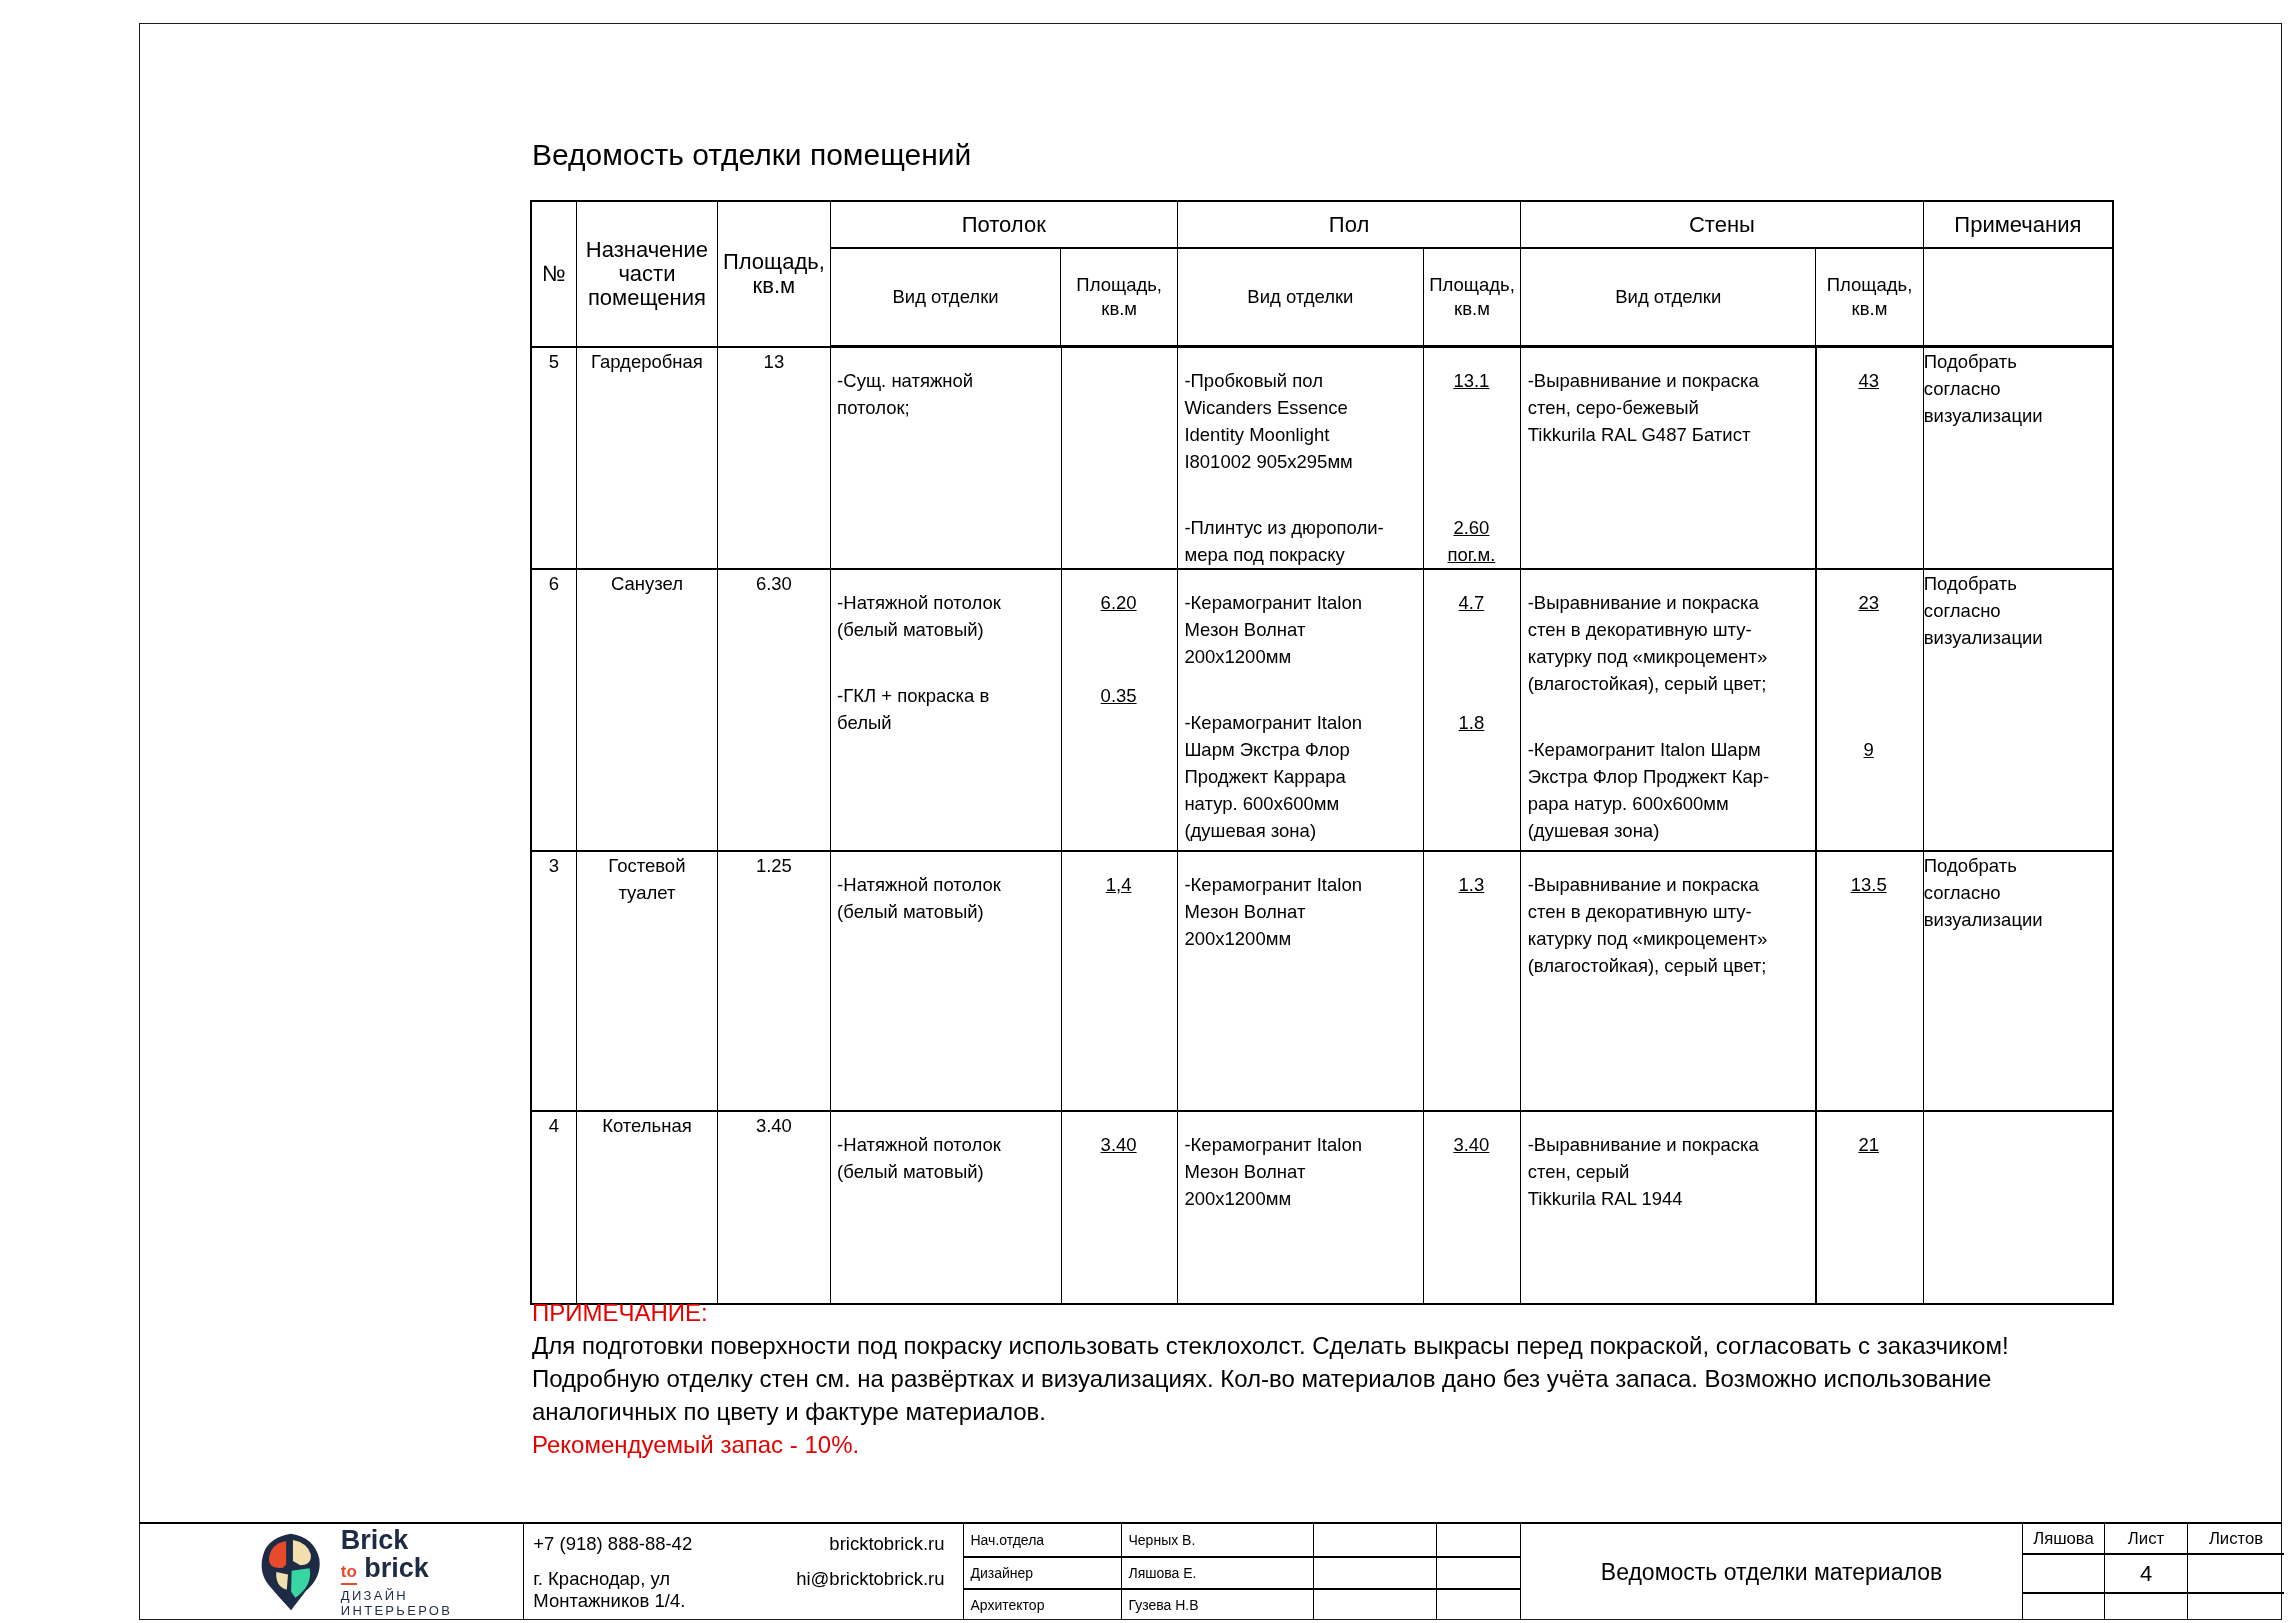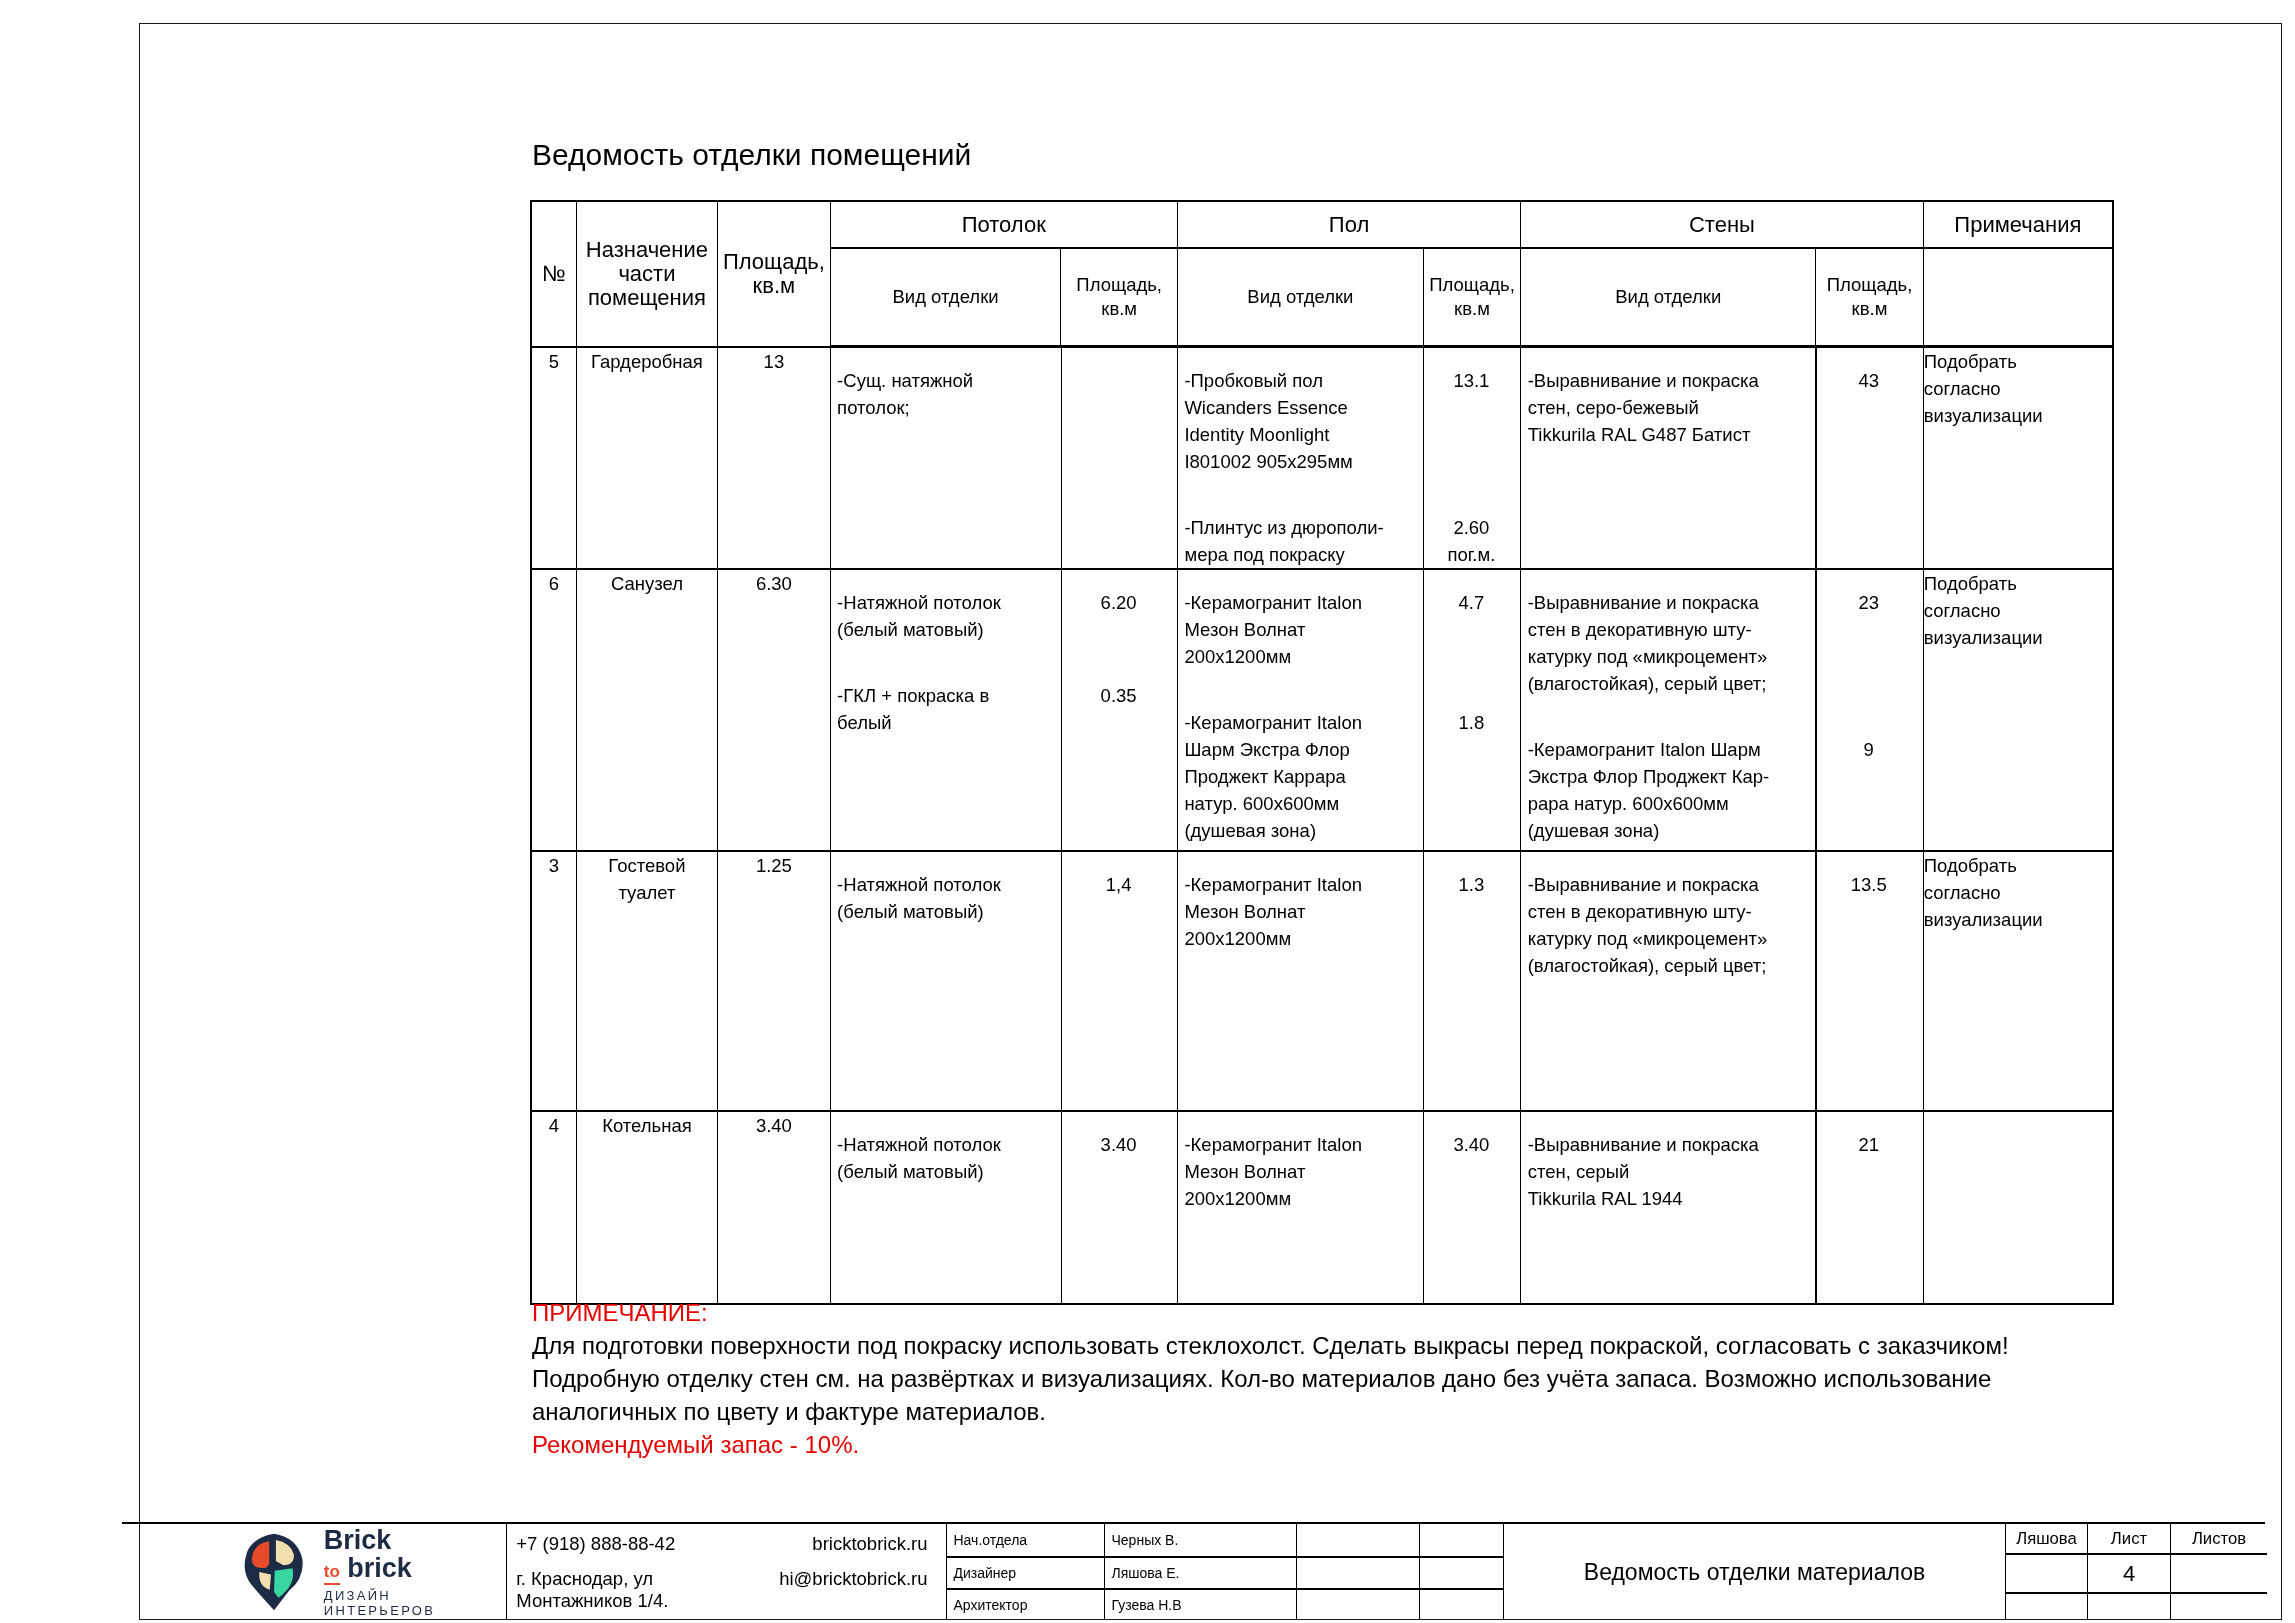--- a/index.html
+++ b/index.html
@@ -25,26 +25,26 @@
   td.c-num{text-align:center;font-size:20.4px;padding-top:4.6px;}
   td.c-room{text-align:center;padding-top:5.6px;}
   td.c-area{text-align:center;padding-top:5.6px;}
   td.c-notes{padding:5.6px 4.6px 0 6.5px;}
   td.fin{position:relative;}
   .vline{position:absolute;top:0;bottom:0;width:1.4px;background:#000;}
   .fin-items{padding-top:19px;}
   .fin-item{display:grid;}
   .fin-item + .fin-item{margin-top:39px;}
   .fin-text{padding-left:6.5px;padding-right:4.6px;white-space:pre-line;}
-  .fin-area{text-align:center;white-space:pre-line;}
+  .fin-area{text-align:center;white-space:pre-line;text-decoration:underline;}
   
   .note{position:absolute;left:532px;top:1296px;width:1582px;font-size:24px;line-height:33px;}
   .note .red{color:#e60000;}
   
-  .tblock{position:absolute;left:122px;top:1522px;width:2143px;height:98px;box-sizing:border-box;
+  .tblock{position:absolute;left:139px;top:1522px;width:2143px;height:98px;box-sizing:border-box;
     border-top:2.8px solid #000;display:grid;grid-template-columns:384px 440px 557px 502px 261px;}
   .tb-sec{box-sizing:border-box;height:100%;}
   .tb-sec + .tb-sec{border-left:1.4px solid #000;}
   
   .tb-logo{display:flex;align-items:center;padding-left:118px;gap:15.7px;}
   .logo-text{display:flex;flex-direction:column;color:#1e2b45;}
   .logo-line1{font-size:27px;font-weight:bold;line-height:28px;}
   .logo-line2{display:flex;align-items:baseline;gap:7.4px;line-height:29px;}
   .logo-to{color:#e84b2c;font-size:17px;font-weight:bold;border-bottom:2.3px solid #e84b2c;line-height:22px;}
   .logo-brick{font-size:27px;font-weight:bold;}

